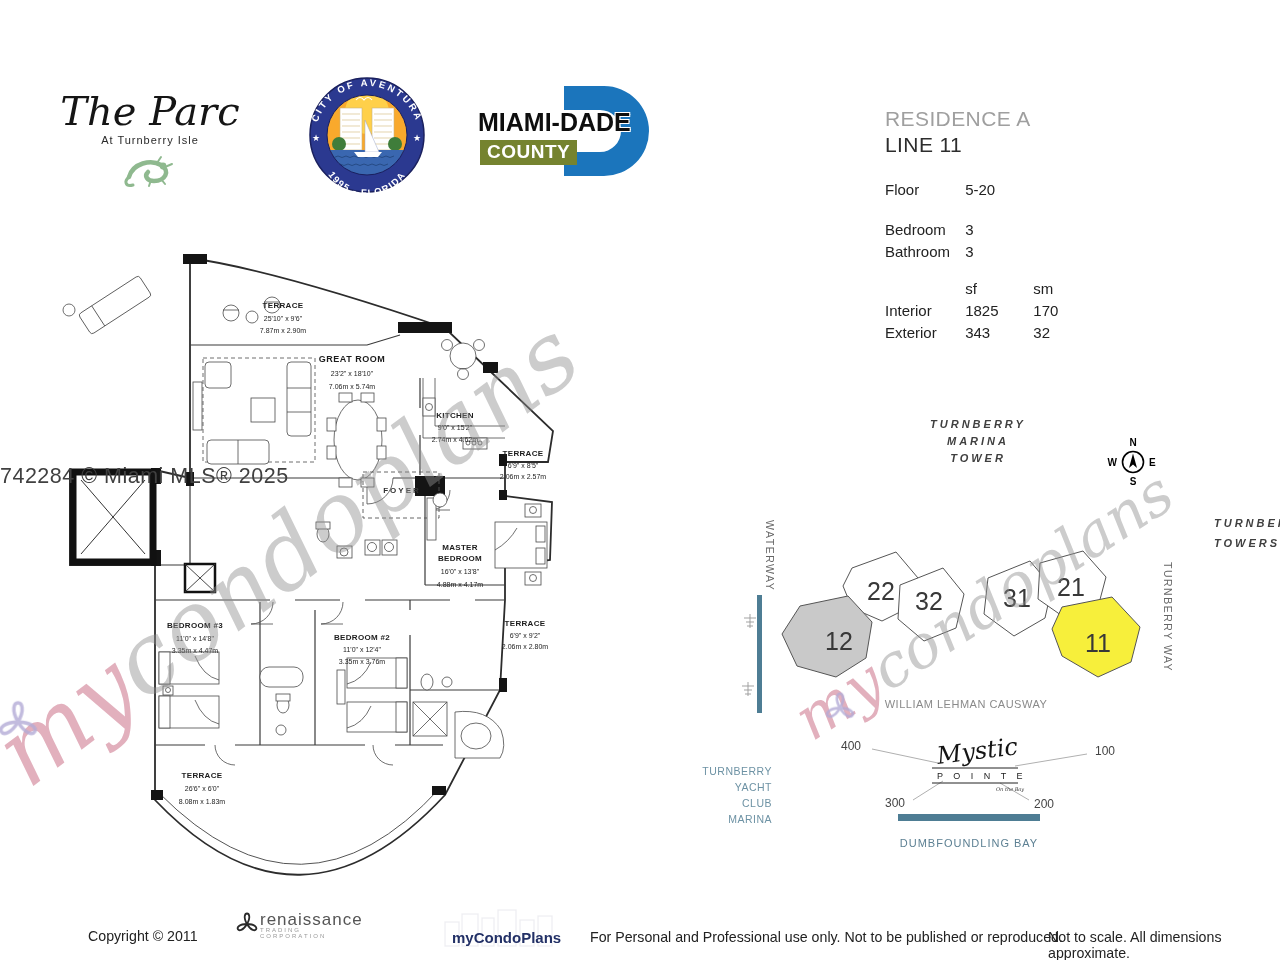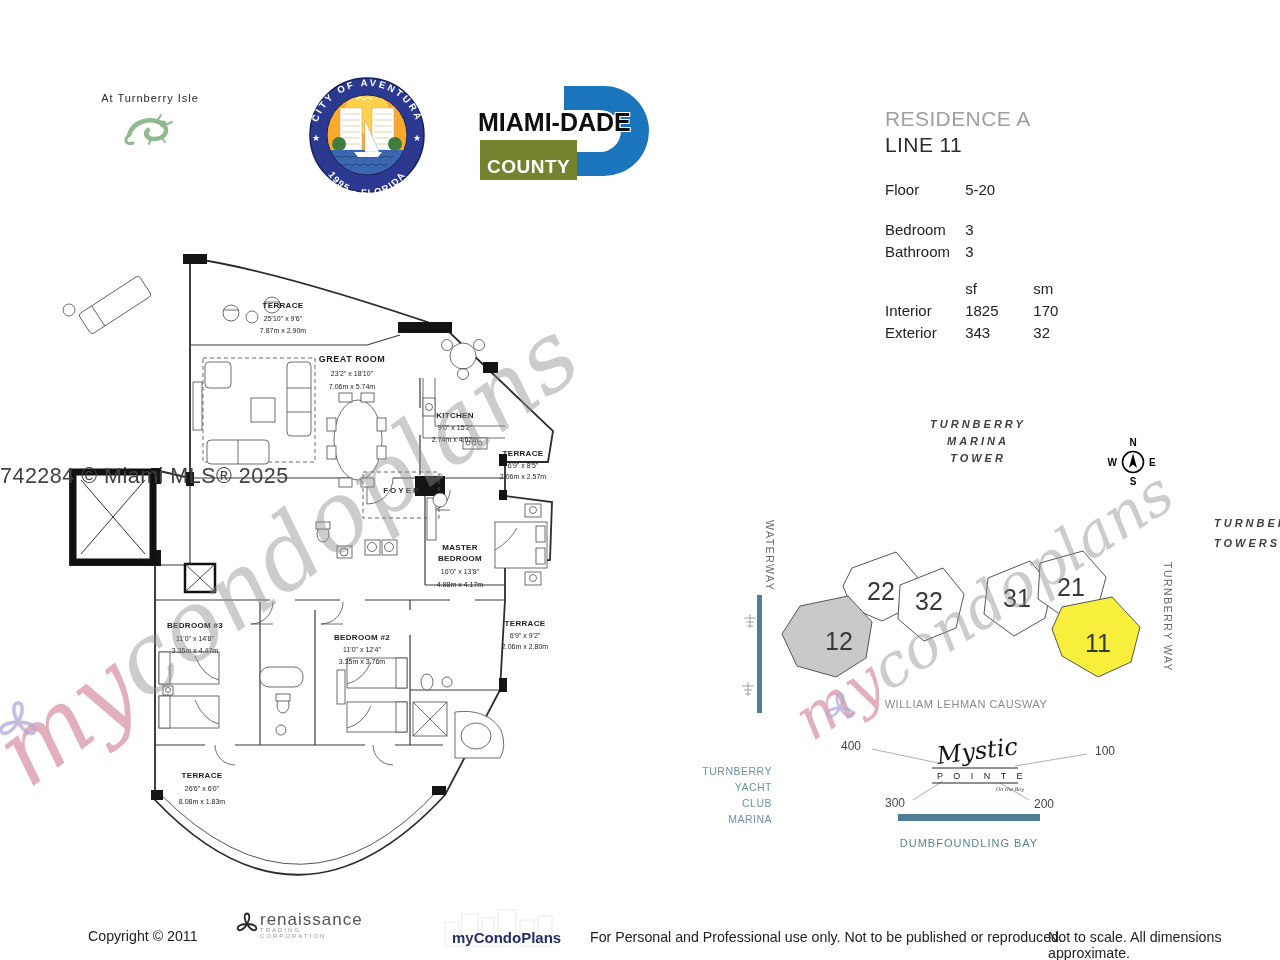--- a/index.html
+++ b/index.html
@@ -8,21 +8,21 @@
   .abs{position:absolute;}
 
   
   .parc{left:52px;top:90px;width:196px;text-align:center;}
   .parc .t{font-family:"DejaVu Serif",serif;font-style:italic;font-size:40px;color:#151515;line-height:42px;}
   .parc .s{font-size:11px;color:#2a2a2a;letter-spacing:1px;margin-top:2px;}
   .dade{left:478px;top:84px;width:182px;height:96px;}
   .dade .nm{position:absolute;left:0;top:24px;font-size:25px;font-weight:bold;color:#0e0e0e;white-space:nowrap;
             text-shadow:1px 1px 0 #fff,-1px -1px 0 #fff,1px -1px 0 #fff,-1px 1px 0 #fff;z-index:2;}
   .dade .co{position:absolute;left:2px;top:56px;background:#75832f;color:#fff;font-size:19px;font-weight:bold;
-            padding:16px 7px 2px 7px;letter-spacing:.5px;z-index:2;}
+            padding:1px 7px 2px 7px;letter-spacing:.5px;z-index:2;}
 
   
   .info{left:885px;top:106px;width:220px;font-size:15px;color:#222;}
   .info .g{font-size:21px;color:#9f9f9f;letter-spacing:.4px;line-height:26px;}
   .info .d{font-size:21px;color:#2d2d2d;letter-spacing:.4px;line-height:26px;}
   .info .row{margin-top:5px;}
   .info .lbl{display:inline-block;width:76px;}
   .info .c1{display:inline-block;width:64px;}
   .info .c2{display:inline-block;width:50px;} .sp15{height:15px;} .sp18{height:18px;}
 
@@ -55,20 +55,21 @@
   .ren .nm{font-size:17px;color:#555;letter-spacing:1px;line-height:15px;}
   .ren .sub{font-size:6px;color:#999;letter-spacing:2px;}
   .mcp{left:452px;top:929px;font-size:15px;font-weight:bold;color:#223066;z-index:4;}
 </style>
 </head>
 <body>
 
 <div id="page">
 
   <div class="abs parc">
+    <div class="t">The Parc</div>
     <div class="s">At Turnberry Isle</div>
     <svg width="58" height="40" viewBox="0 0 58 40" style="margin-top:3px;">
       <g stroke="#8fb98f" fill="none" stroke-linecap="round">
         <path d="M8,28 C12,14 30,10 40,16 C50,22 44,32 33,32 C26,32 23,27 27,23" stroke-width="4.5"></path>
         <path d="M8,28 C3,32 4,38 12,36" stroke-width="3"></path>
         <path d="M36,14 l4,-6 M44,18 l7,-3 M30,31 l-2,6 M40,30 l4,5" stroke-width="2"></path>
         <circle cx="42" cy="17" r="3.4" fill="#8fb98f" stroke="none"></circle>
       </g>
     </svg>
   </div>

